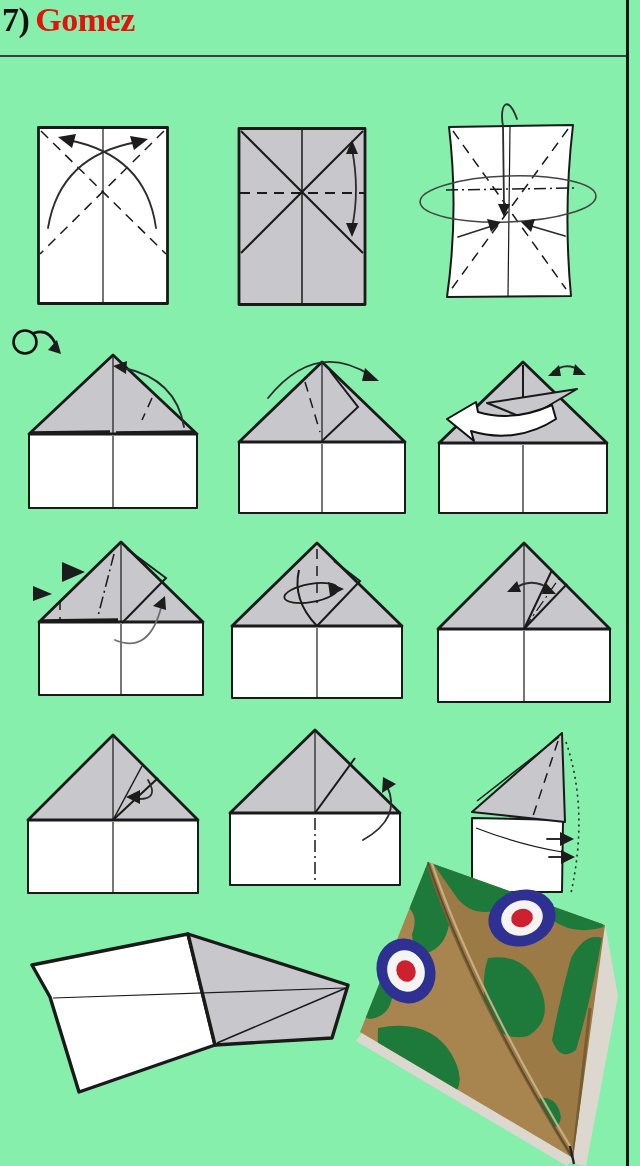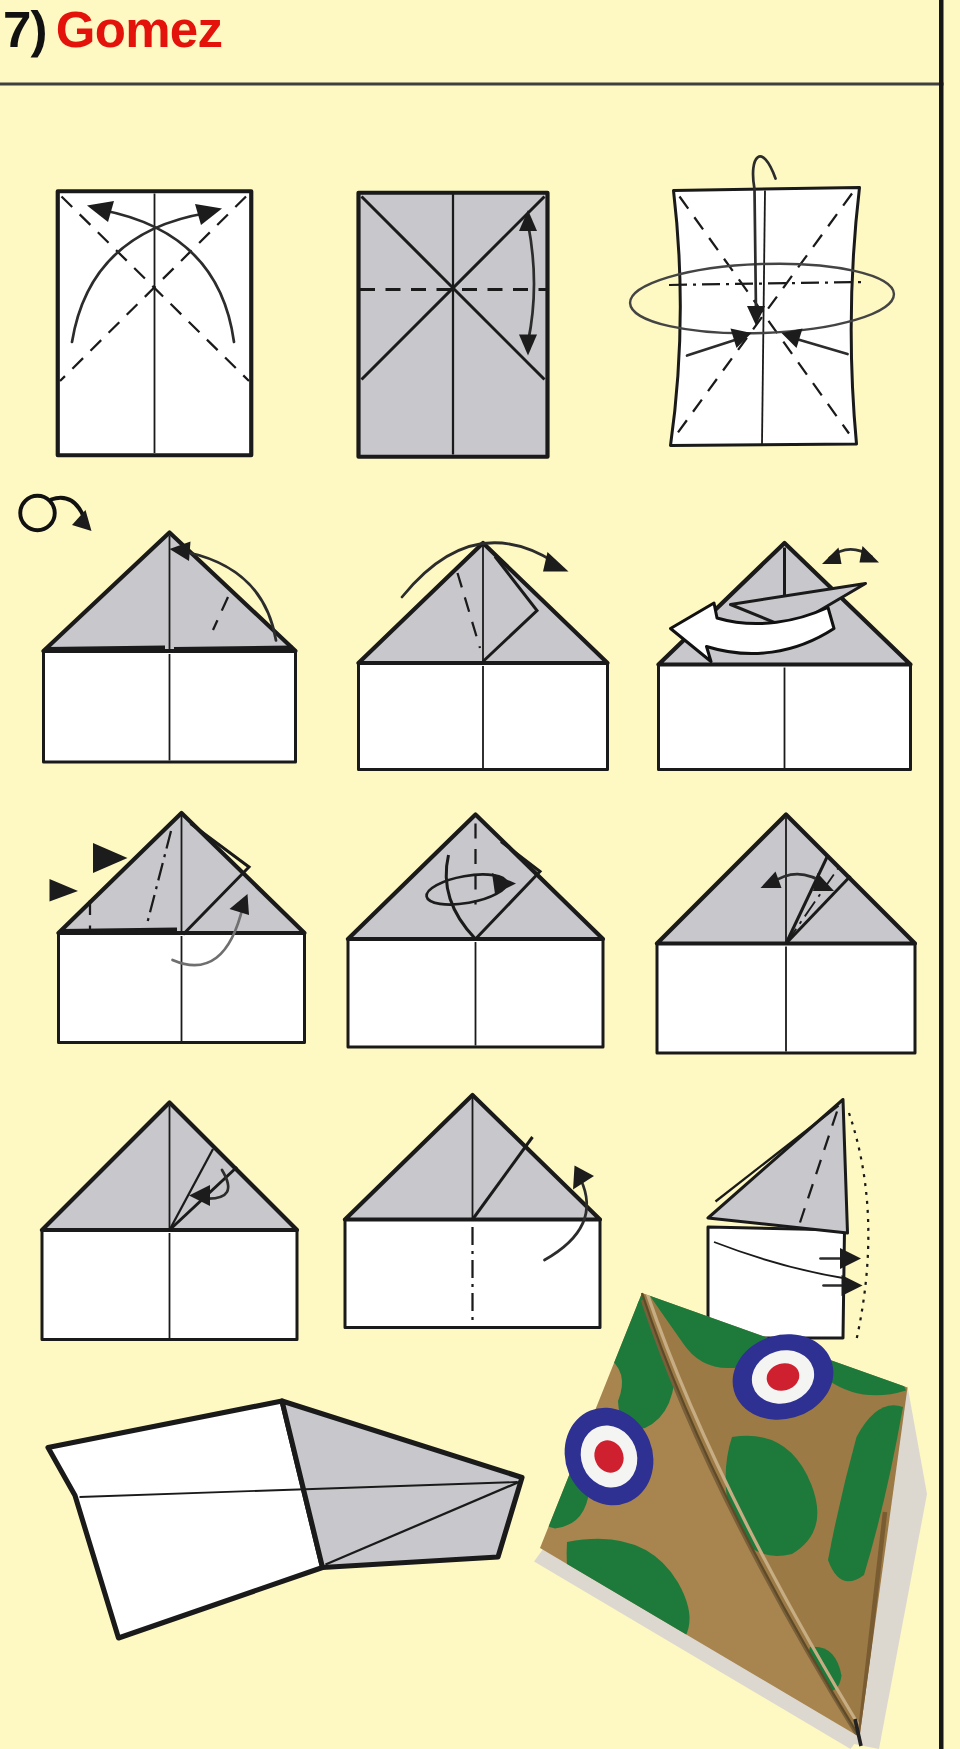--- a/index.html
+++ b/index.html
@@ -1,17 +1,17 @@
 <!DOCTYPE html>
 <html style="--title_red: #e3120b; --rule_color: #3f3f3f; --outline: #1a1a1a; --paper_grey: #c7c7cc; --camo_tan: #a8854f; --camo_tan_dark: #9c7a45; --camo_green: #1d7a3b; --roundel_blue: #2e3192; --roundel_white: #f4f4f2; --roundel_red: #cf2030; --shadow: #ddd8cf;"><head>
 <meta charset="utf-8">
 <style>
   html,body{margin:0;padding:0;background:#fff;}
-  .page{position:relative;width:640px;height:1166px;background:#fef9c3;overflow:hidden;
-        font-family:Liberation Sans, sans-serif;}
+  .page{position:relative;width:640px;height:1166px;background:#86efac;overflow:hidden;
+        font-family:Liberation Serif, serif;}
   .title{position:absolute;top:0px;left:2px;margin:0;font-size:34px;font-weight:800;
          letter-spacing:-0.5px;color:#111;line-height:1.2;}
   .title .red{color:var(--title_red,#e3120b);margin-left:6px;}
   .rule{position:absolute;top:55px;left:0;width:629px;height:2px;background:var(--rule_color,#3f3f3f);}
   .colrule{position:absolute;top:0;left:626px;width:2.5px;height:1166px;background:#161616;}
   svg.board{position:absolute;top:0;left:0;}
   
   .pap{stroke:var(--outline,#1a1a1a);stroke-width:2.8;stroke-linejoin:round;}
   .pg{fill:var(--paper_grey,#c7c7cc);}
   .pw{fill:#ffffff;}

